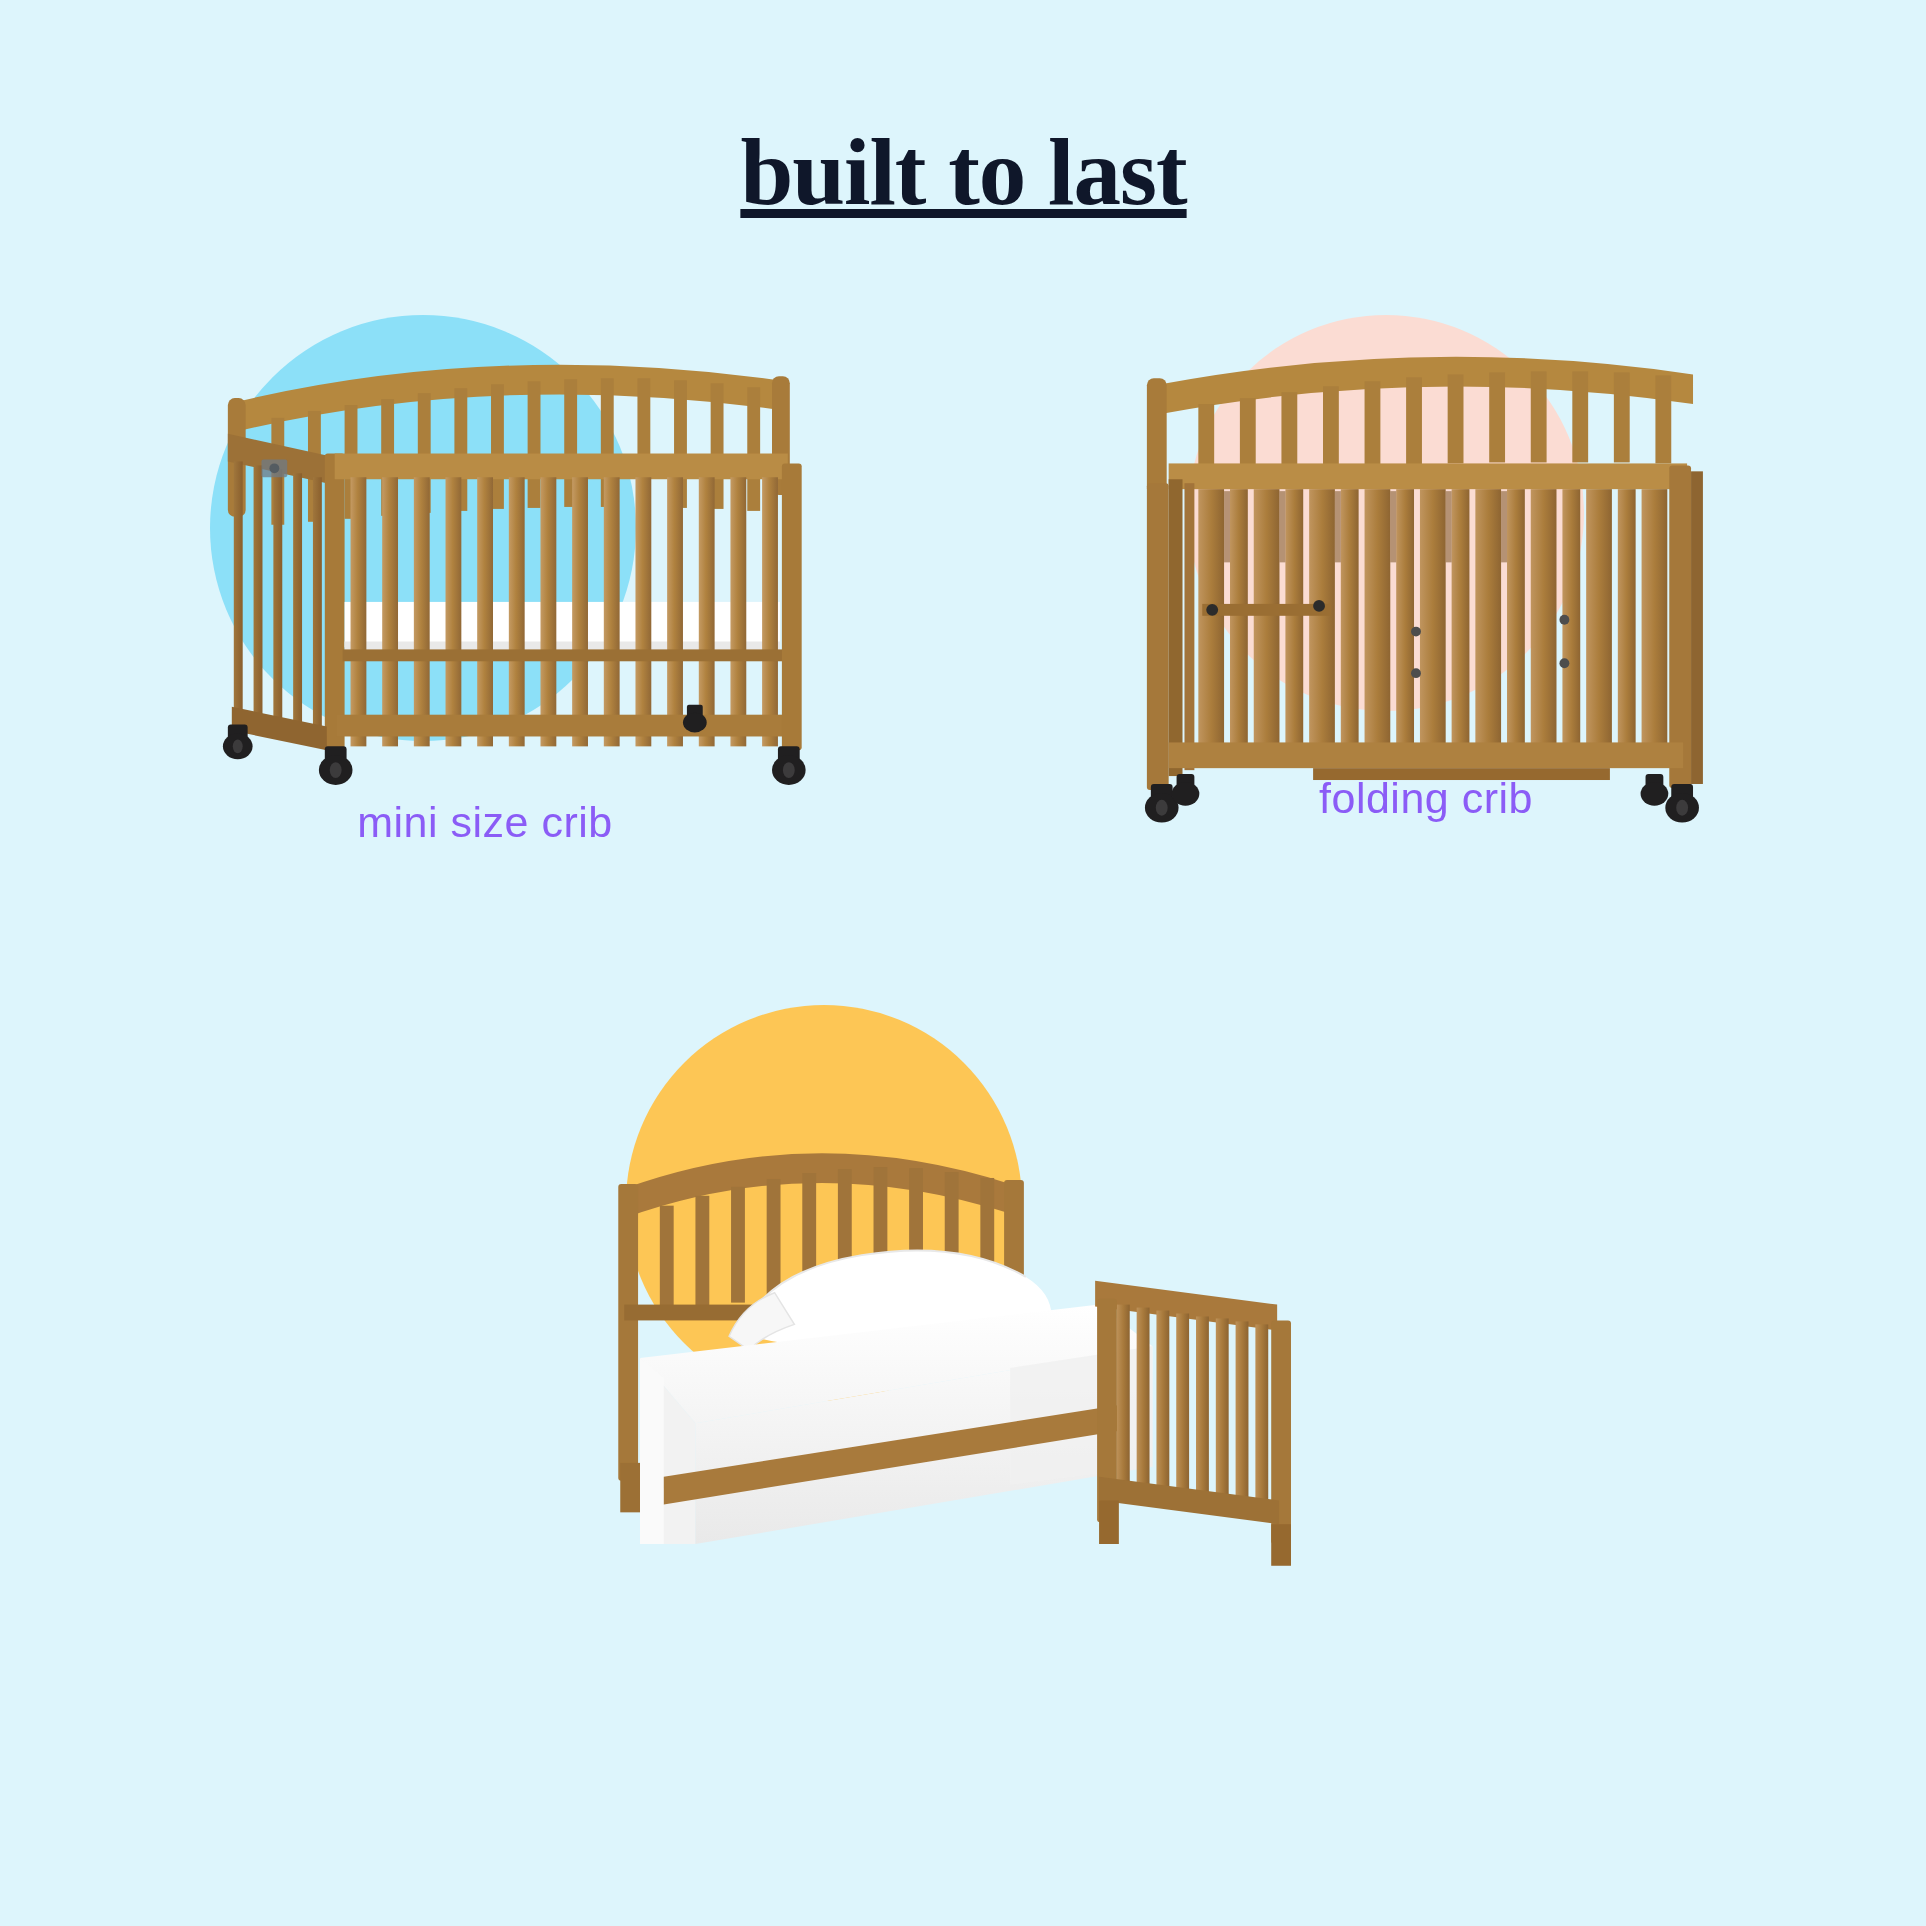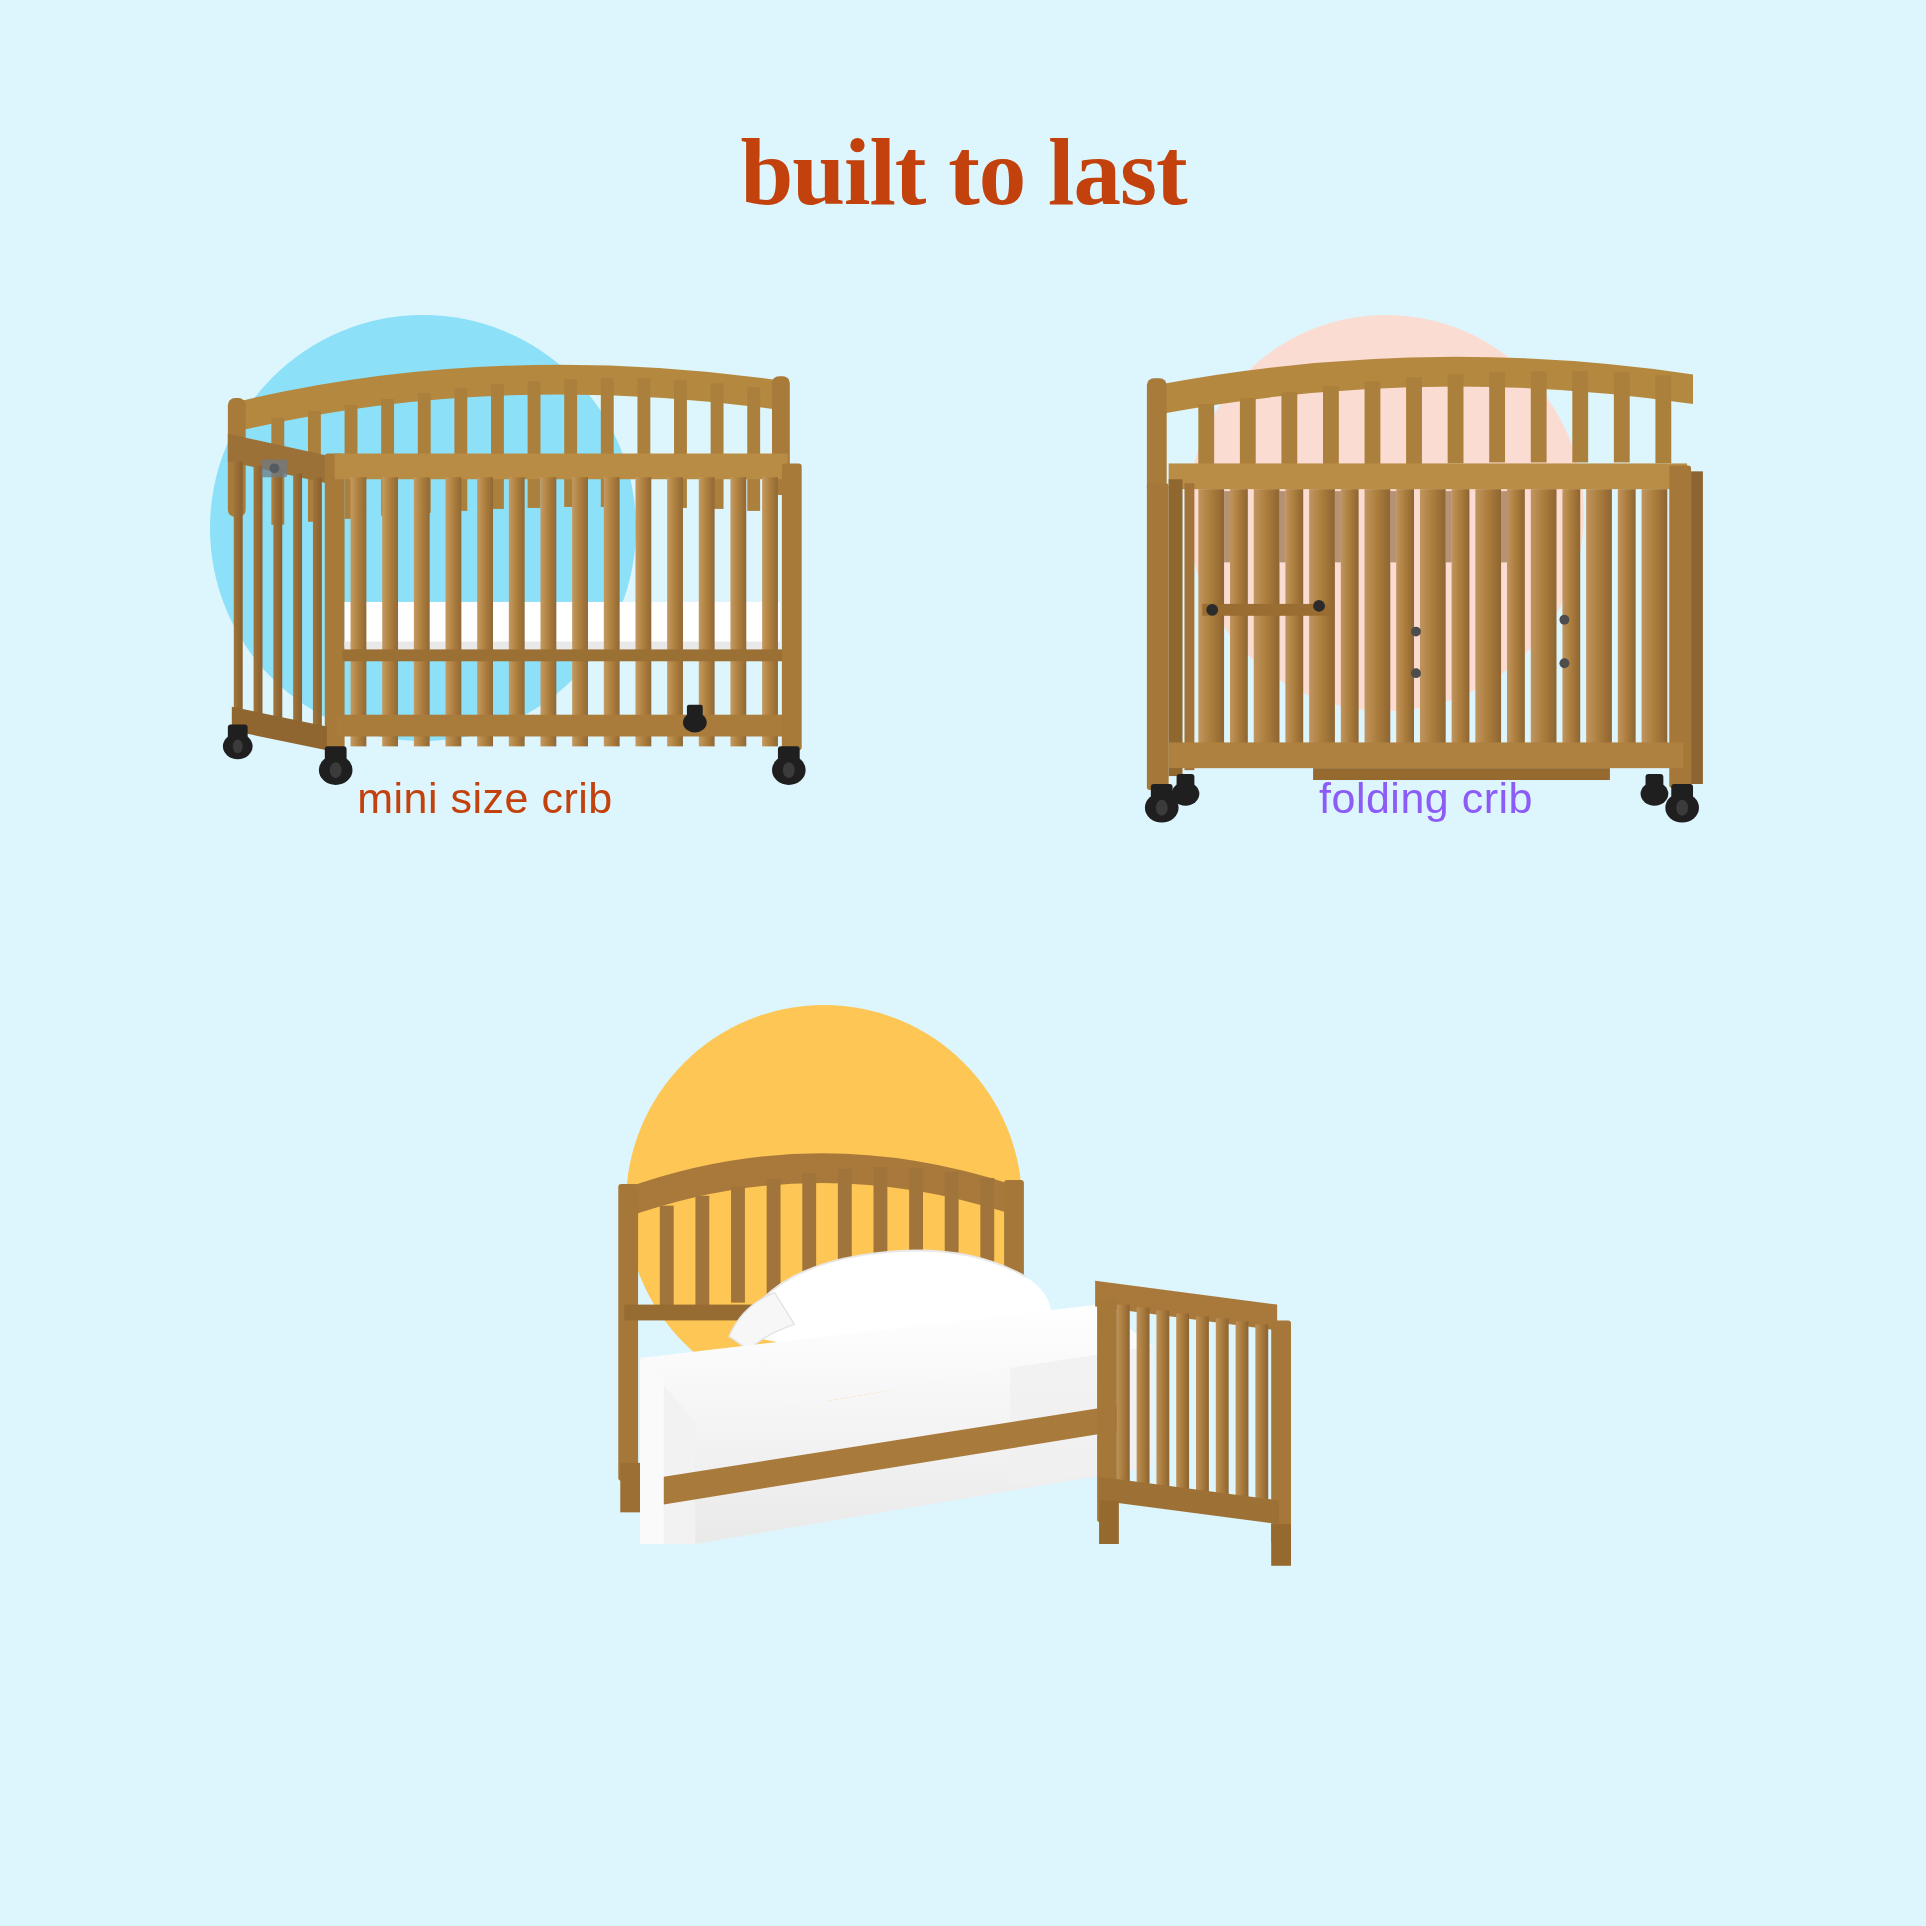--- a/index.html
+++ b/index.html
@@ -74,21 +74,21 @@
     --caster:  #201f20;
   }
 
   svg { display: block; overflow: visible; }
 </style>
 </head>
 <body style="background: rgb(221, 245, 252);">
 
 <div class="page">
 
-  <div class="title" style="color: #c2410c;">built to last</div>
+  <div class="title" style="color: #0f172a; text-decoration: underline;">built to last</div>
 
   <div class="cell" id="cell-mini">
     <div class="cell-stage">
 
       <div class="blob" id="blob-mini" style="background: rgb(140, 224, 248);"></div>
 
       <svg width="634" height="465" viewBox="0 0 640 470" style="position:absolute; left:8px; top:18px;">
         <defs>
           <linearGradient id="gWoodV" x1="0" y1="0" x2="1" y2="0">
             <stop offset="0" stop-color="#c49a63"></stop>
@@ -178,21 +178,21 @@
         <ellipse cx="62" cy="436" rx="5" ry="7" fill="#3c3b3c"></ellipse>
 
         <rect x="608" y="436" width="22" height="18" rx="3" fill="#201f20"></rect>
         <ellipse cx="619" cy="460" rx="17" ry="15" fill="#201f20"></ellipse>
         <ellipse cx="619" cy="460" rx="6" ry="8" fill="#3c3b3c"></ellipse>
 
         <rect x="516" y="394" width="16" height="13" rx="2" fill="#201f20"></rect>
         <ellipse cx="524" cy="412" rx="12" ry="10" fill="#201f20"></ellipse>
       </svg>
 
-      <div class="caption" id="cap-mini" style="color: #c2410c;">mini size crib</div>
+      <div class="caption" id="cap-mini" style="color: #8b5cf6; margin-top: 24px;">mini size crib</div>
     </div>
   </div>
 
   <div class="cell" id="cell-fold">
     <div class="cell-stage">
 
       <div class="blob" id="blob-fold" style="background: rgb(251, 220, 211);"></div>
 
       <svg width="634" height="465" viewBox="0 0 640 470" style="position:absolute; left:-10px; top:20px;">
         <defs>

